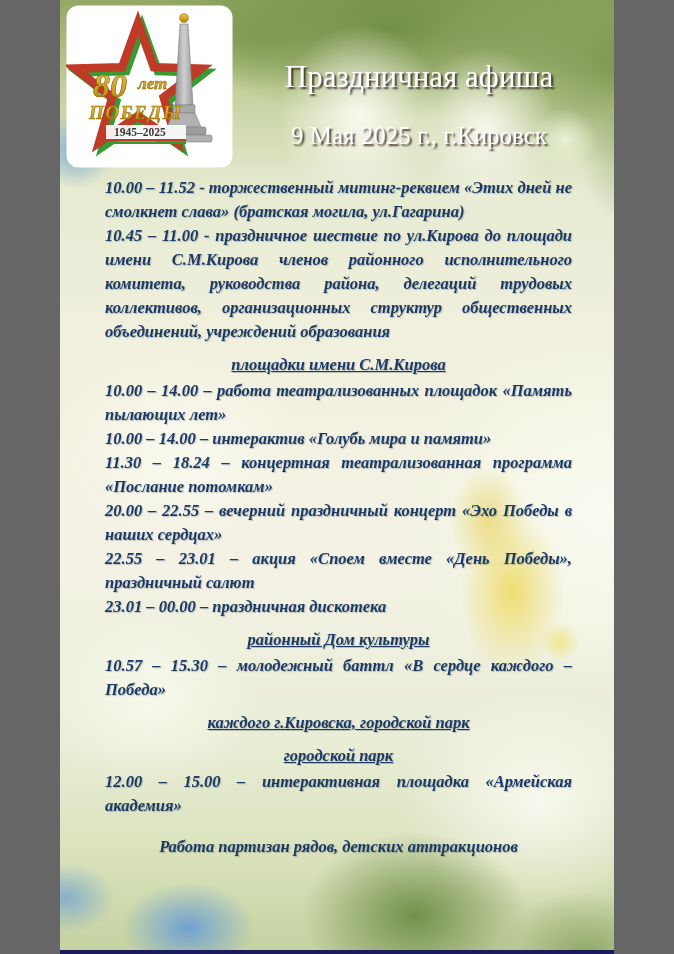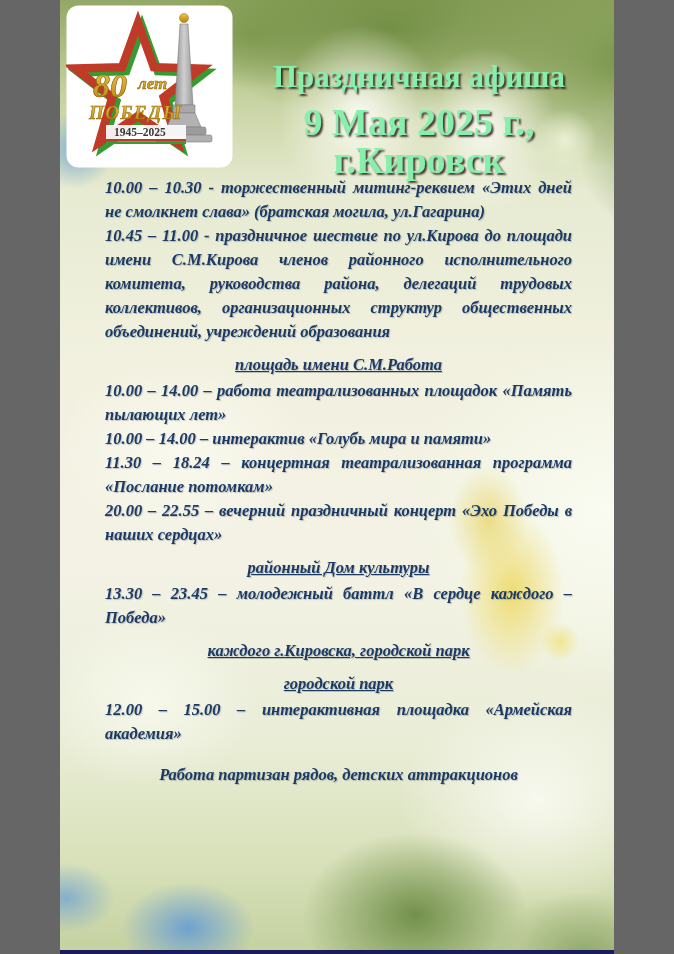--- a/index.html
+++ b/index.html
@@ -30,24 +30,24 @@
       radial-gradient(ellipse 150px 110px at 355px 915px, rgba(98,132,58,0.85), rgba(98,132,58,0) 75%),
       radial-gradient(ellipse 120px 80px at 525px 952px, rgba(118,148,78,0.65), rgba(118,148,78,0) 75%),
       radial-gradient(ellipse 165px 125px at 118px 452px, rgba(250,250,240,0.9), rgba(250,250,240,0) 75%),
       radial-gradient(ellipse 145px 115px at 88px 700px, rgba(248,250,238,0.88), rgba(248,250,238,0) 75%),
       radial-gradient(ellipse 185px 145px at 478px 800px, rgba(250,250,242,0.92), rgba(250,250,242,0) 75%),
       linear-gradient(180deg,#93a865 0%,#c2cf9a 9%,#e7ebd2 20%,#f2f1e0 38%,#f3f2e5 60%,#e9edd6 78%,#d7e0b8 91%,#c4d1a0 100%);
   }
   .bottom-line{position:absolute;left:0;right:0;bottom:0;height:4px;background:#1b1b5e;z-index:3;}
   .logo-card{position:absolute;left:6px;top:5px;z-index:2;}
   .title{position:absolute;left:178px;right:14px;top:58px;z-index:2;text-align:center;
-    color:#86efac;font-weight:bold;
+    color:#ffffff;font-weight:normal;
     text-shadow:2px 2px 2px rgba(35,12,12,0.8);}
   .t1{font-size:31px;line-height:38px;}
-  .t2{font-size:38px;line-height:38px;margin-top:7px;}
+  .t2{font-size:25px;line-height:38px;margin-top:21px;}
   .content{position:absolute;left:45px;right:42px;top:176px;z-index:2;
     color:#1d3a64;font-style:italic;font-weight:bold;font-size:16.5px;line-height:24px;
     text-shadow:1px 1px 1px rgba(25,40,70,0.25);}
   .ev{margin:0;}
   .jus{text-align:justify;}
   .gap{margin-top:0;}
   .sec{margin:9px 0 2px 0;text-align:center;font-size:16.5px;font-weight:bold;}
   .sec .u{text-decoration:underline;}
   .footer{margin:17px 0 0 0;text-align:center;}
   svg text{font-family:"Liberation Serif", serif;}
@@ -91,31 +91,33 @@
       <rect x="40" y="136.5" width="80" height="2.5" fill="#379a33"></rect>
     </svg>
   </div>
 
   <header class="title">
     <div class="t1">Праздничная афиша</div>
     <div class="t2">9 Мая 2025 г., г.Кировск</div>
   </header>
 
   <main class="content">
-    <p class="ev jus">10.00 – 10.30 - торжественный митинг-реквием «Этих дней не смолкнет слава» (братская могила, ул.Гагарина)</p>
+    <p class="ev jus">10.00 – 11.52 - торжественный митинг-реквием «Этих дней не смолкнет слава» (братская могила, ул.Гагарина)</p>
     <p class="ev jus gap">10.45 – 11.00 - праздничное шествие по ул.Кирова до площади имени С.М.Кирова членов районного исполнительного комитета, руководства района, делегаций трудовых коллективов, организационных структур общественных объединений, учреждений образования</p>
 
-    <h3 class="sec"><span class="u">площадь имени С.М.Работа</span></h3>
+    <h3 class="sec"><span class="u">площадки имени С.М.Кирова</span></h3>
     <p class="ev jus">10.00 – 14.00 – работа театрализованных площадок «Память пылающих лет»</p>
     <p class="ev jus">10.00 – 14.00 – интерактив «Голубь мира и памяти»</p>
     <p class="ev jus">11.30 – 18.24 – концертная театрализованная программа «Послание потомкам»</p>
     <p class="ev jus">20.00 – 22.55 – вечерний праздничный концерт «Эхо Победы в наших сердцах»</p>
+    <p class="ev jus">22.55 – 23.01 – акция «Споем вместе «День Победы», праздничный салют</p>
+    <p class="ev jus">23.01 – 00.00 – праздничная дискотека</p>
 
     <h3 class="sec"><span class="u">районный Дом культуры</span></h3>
-    <p class="ev jus">13.30 – 23.45 – молодежный баттл «В сердце каждого – Победа»</p>
+    <p class="ev jus">10.57 – 15.30 – молодежный баттл «В сердце каждого – Победа»</p>
 
     <h3 class="sec"><span class="u">каждого г.Кировска, городской парк</span></h3>
 
     <h3 class="sec"><span class="u">городской парк</span></h3>
     <p class="ev jus">12.00 – 15.00 – интерактивная площадка «Армейская академия»</p>
 
     <p class="footer">Работа партизан рядов, детских аттракционов</p>
   </main>
 
   <div class="bottom-line"></div>

